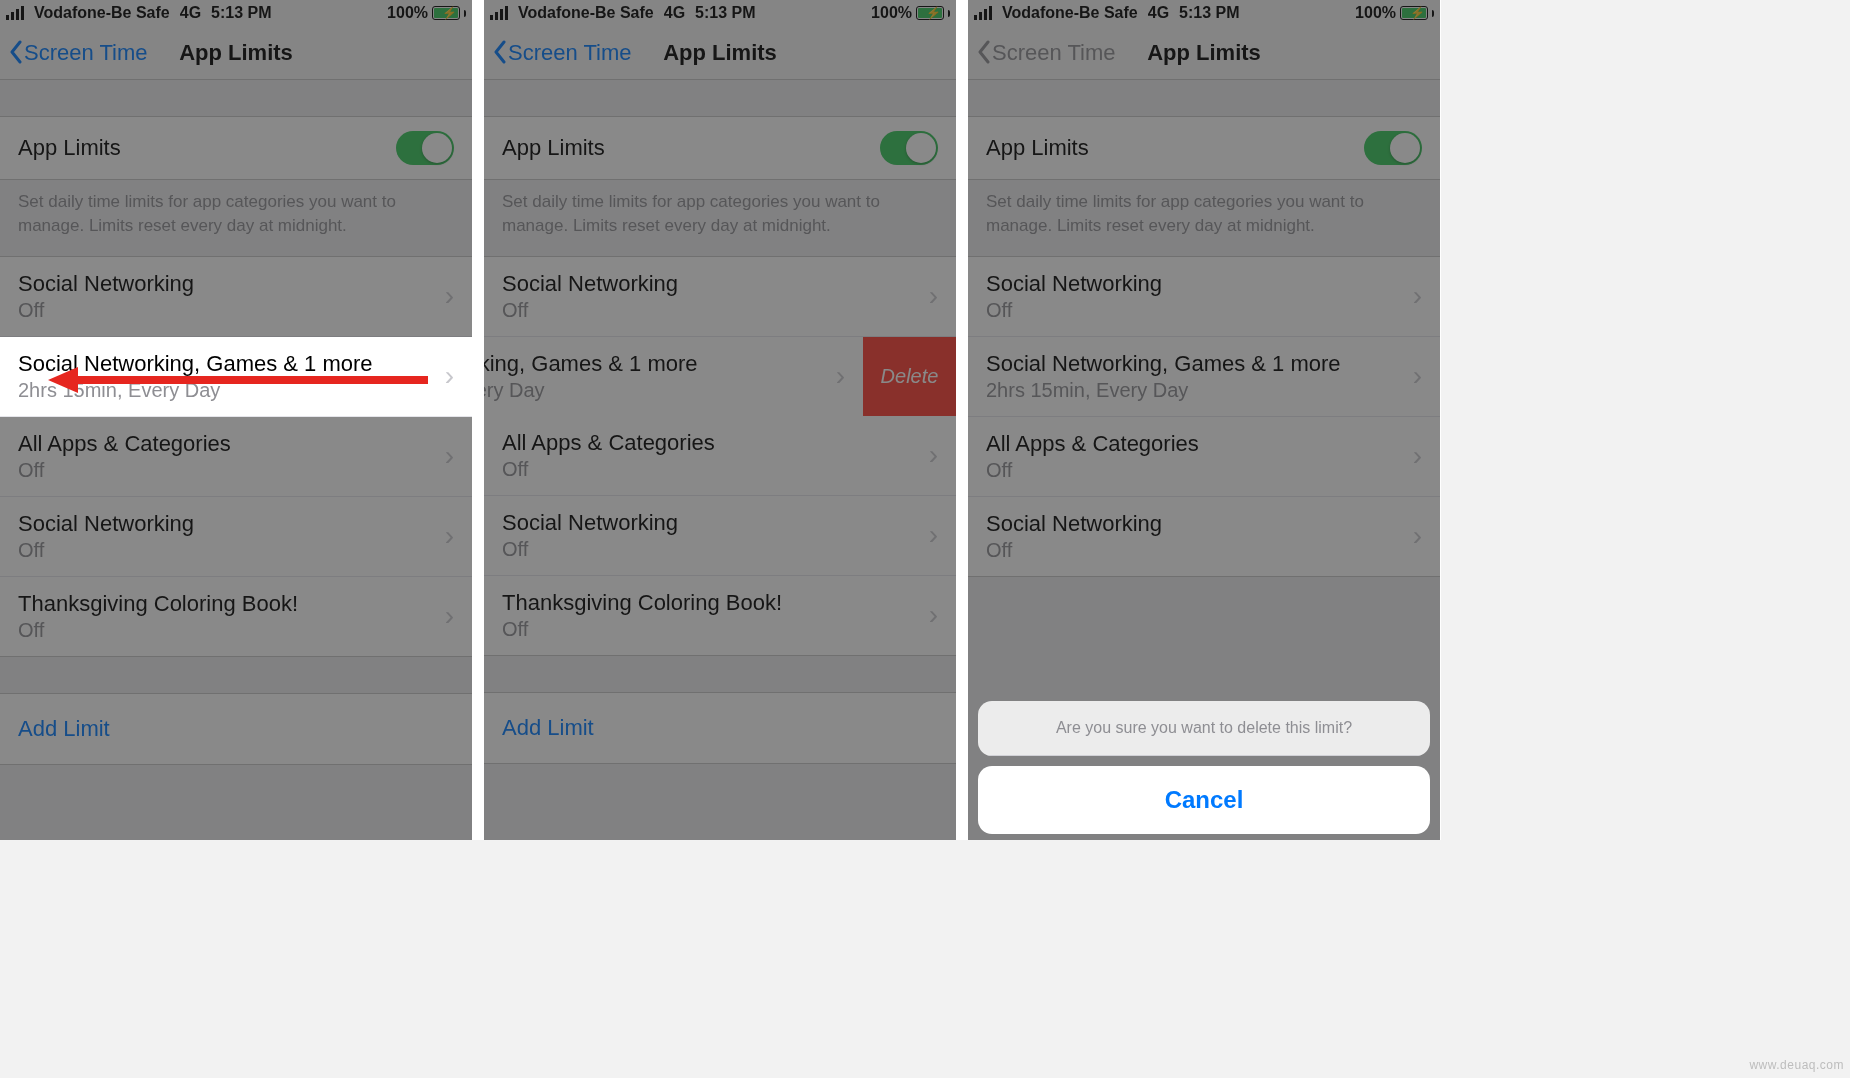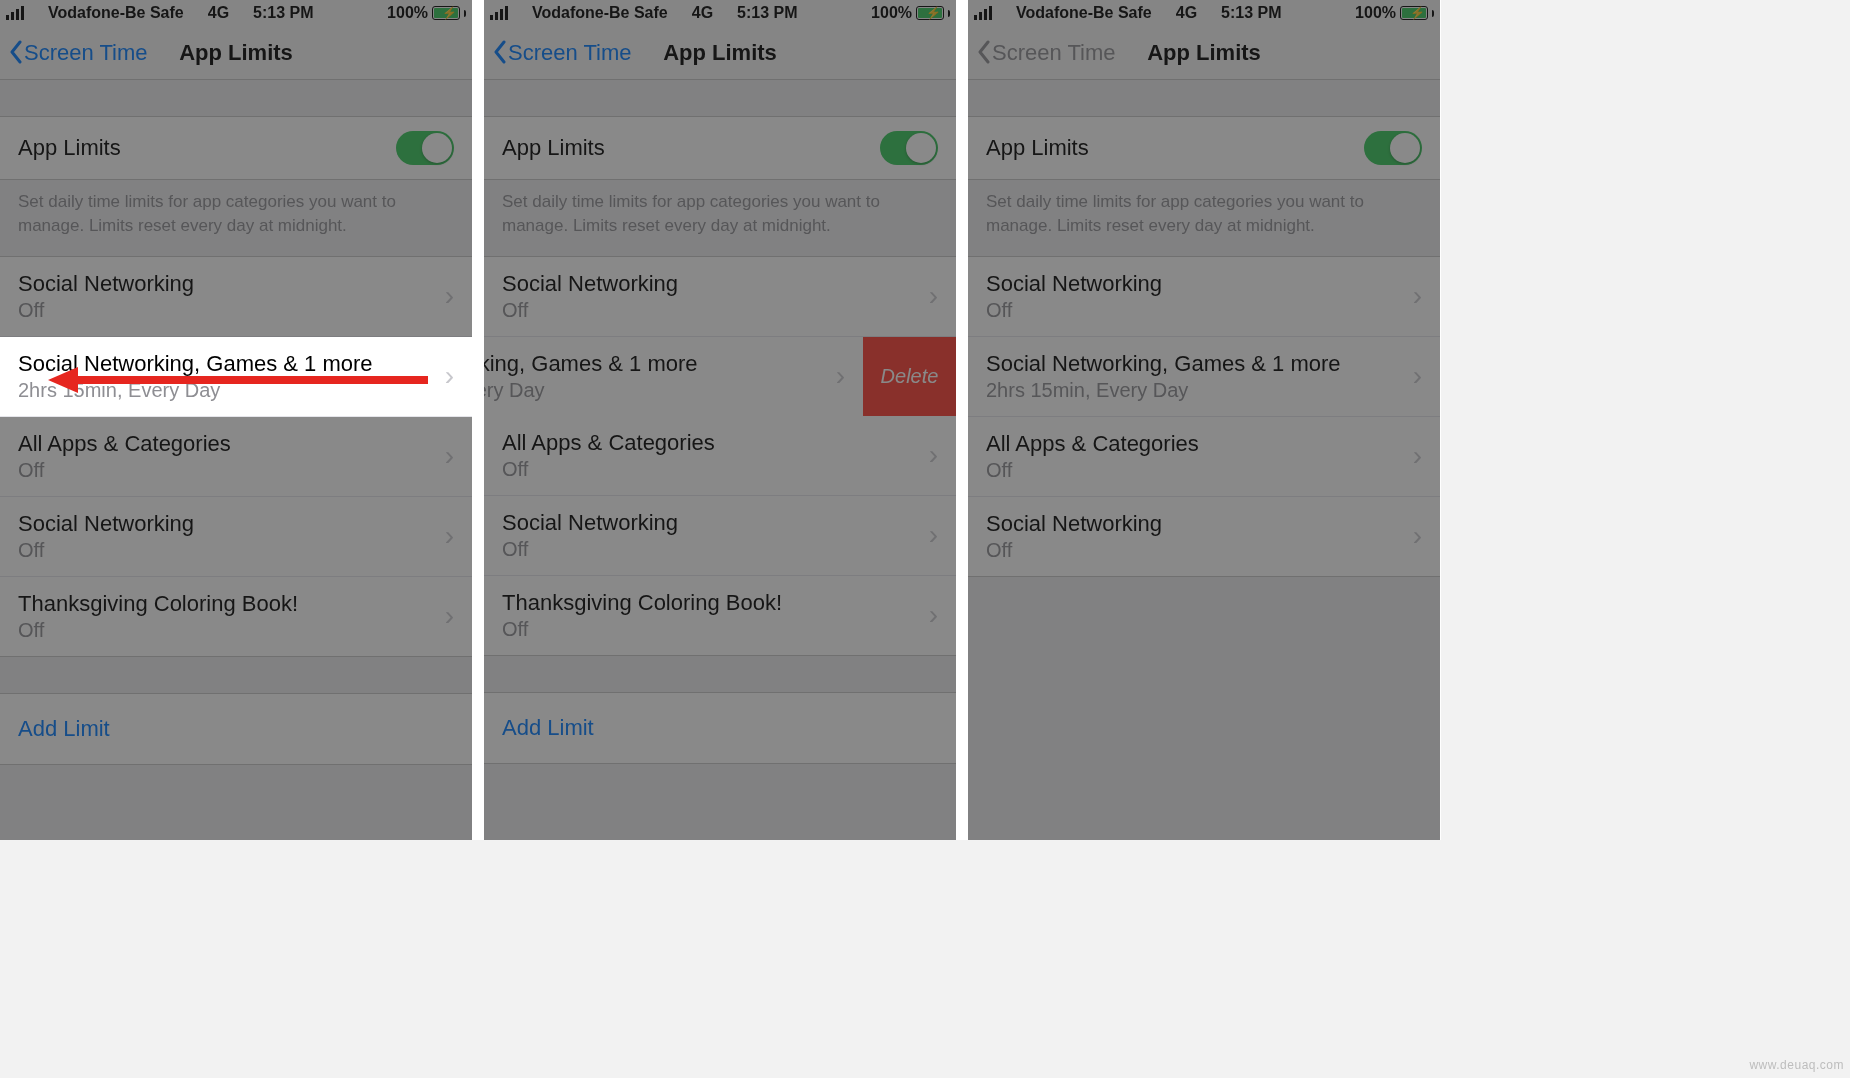--- a/index.html
+++ b/index.html
@@ -1,21 +1,21 @@
 <!DOCTYPE html>
 <html><head>
 <meta charset="utf-8">
 <style>
   * { box-sizing: border-box; margin: 0; padding: 0; font-family: -apple-system, "Helvetica Neue", Arial, sans-serif; }
   body { background: #f2f2f2; width: 1850px; height: 1078px; position: relative; overflow: hidden; }
   .stage { display: flex; gap: 12px; width: 1441px; height: 840px; position: absolute; left: 0; top: 0; background: #fff; }
   .phone { width: 472px; height: 840px; background: #eeeef0; position: relative; overflow: hidden; }
   .dim-overlay { position: absolute; inset: 0; background: rgba(40,40,40,0.55); pointer-events: none; z-index: 5; }
   .status-bar { height: 26px; display: flex; align-items: center; justify-content: space-between; padding: 0 6px; font-size: 16px; font-weight: 600; color: #000; background: #f6f6f6; }
-  .sb-left { display: flex; align-items: center; gap: 24px; }
+  .sb-left { display: flex; align-items: center; gap: 10px; }
   .signal { display: inline-flex; align-items: flex-end; gap: 2px; }
   .signal span { width: 3px; background: #000; display: inline-block; }
   .signal span:nth-child(1){height:5px;} .signal span:nth-child(2){height:8px;} .signal span:nth-child(3){height:11px;} .signal span:nth-child(4){height:14px;}
   .battery { display: inline-flex; align-items: center; gap: 4px; }
   .batt-body { width: 28px; height: 14px; border: 1.5px solid #000; border-radius: 3px; position: relative; }
   .batt-fill { position: absolute; inset: 1px; background: #34c759; border-radius: 1px; }
   .batt-cap { width: 2px; height: 7px; background: #000; border-radius: 0 2px 2px 0; }
   .bolt { position: absolute; left: 9px; top: -1px; font-size: 12px; color: #000; }
   .nav-bar { height: 54px; background: #f6f6f6; border-bottom: 1px solid #c8c8c8; display: flex; align-items: center; position: relative; padding: 0 8px; }
   .back { color: #007aff; font-size: 22px; display: flex; }
@@ -320,19 +320,21 @@
         <div class="col">
             <span class="title">Social Networking</span>
             <span class="sub">Off</span>
           </div>
         <span class="chev">›</span>
       </div>
     </div>
 
     <div class="action-sheet">
       <div class="sheet-group">
-      </div>
+        <div class="sheet-msg">Are you sure you want to delete this limit?</div>
+      </div>
+      <div class="sheet-cancel"><span>Cancel</span></div>
     </div>
   </div>
 
 </div>
 
 <div class="watermark">www.deuaq.com</div>
 
 </body></html>

